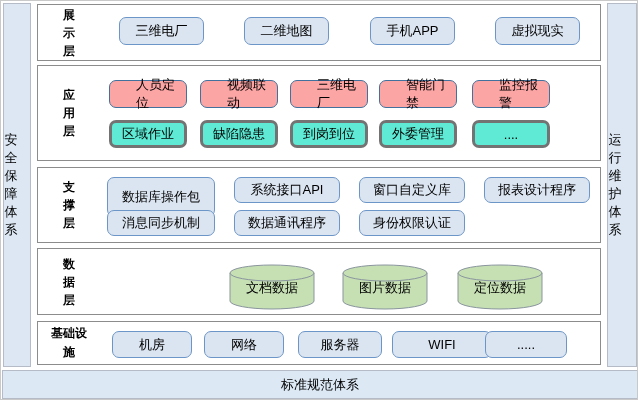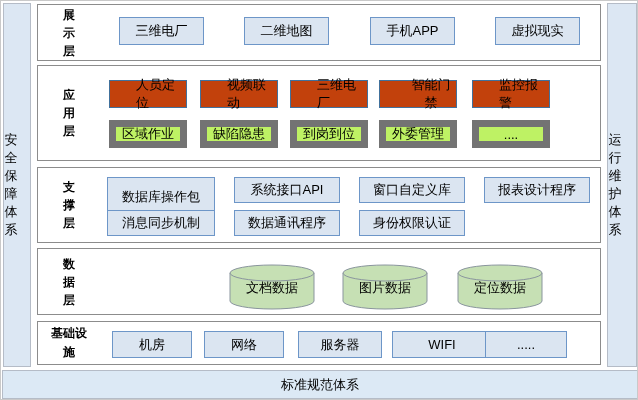--- a/index.html
+++ b/index.html
@@ -14,24 +14,24 @@
   .bottombar{position:absolute;left:1px;top:369px;width:636px;height:29px;background:#dce9f5;
     border:1px solid #b5bcc7;box-sizing:border-box;display:flex;align-items:center;justify-content:center;font-size:13px;}
   .layer{position:absolute;left:36px;width:564px;background:#ffffff;
     border:1px solid #8c8c8c;box-sizing:border-box;}
   .llabel{position:absolute;left:0;top:0;height:100%;width:62px;display:flex;
     align-items:center;justify-content:center;font-weight:bold;font-size:12px;}
   .vt{word-break:break-all;text-align:center;line-height:18px;}
   .w1{width:18px;}
   .w2{width:38px;line-height:19px;}
   .item{position:absolute;box-sizing:border-box;display:flex;align-items:center;
-    justify-content:center;font-size:13px;}
+    justify-content:center;font-size:13px;border-radius:7px;}
   .blue{background:#dbe5f1;border:1px solid #6d96c8;}
-  .yellow{background:#c2410c;border:1px solid #41719c;padding-left:26px;}
-  .green{background:#bef264;border:7px solid #737373;}
+  .yellow{background:#fca5a5;border:1px solid #41719c;padding-left:26px;}
+  .green{background:#5eead4;border:3px solid #737373;}
   .cyl{position:absolute;width:86px;height:46px;}
   .cyl svg{position:absolute;left:0;top:0;}
   .cyl span{position:absolute;left:0;right:0;top:15px;text-align:center;font-size:13px;}
 </style>
 </head>
 <body>
 
 <div class="canvas">
 
   <div class="sidebar sidebar-left">
@@ -56,21 +56,21 @@
     <div class="item blue" style="left:457px;top:12px;width:85px;height:28px;">虚拟现实</div>
   </div>
 
   <div class="layer" style="top:64px;height:96px;">
     <div class="llabel">
       <span class="vt w1">应用层</span>
     </div>
     <div class="item yellow" style="left:71px;top:14px;width:78px;height:28px;">人员定位</div>
     <div class="item yellow" style="left:162px;top:14px;width:78px;height:28px;">视频联动</div>
     <div class="item yellow" style="left:252px;top:14px;width:78px;height:28px;">三维电厂</div>
-    <div class="item yellow" style="left:341px;top:14px;width:78px;height:28px;text-align:center;">智能门禁</div>
+    <div class="item yellow" style="left:341px;top:14px;width:78px;height:28px;">智能门禁</div>
     <div class="item yellow" style="left:434px;top:14px;width:78px;height:28px;">监控报警</div>
     <div class="item green" style="left:71px;top:54px;width:78px;height:28px;">区域作业</div>
     <div class="item green" style="left:162px;top:54px;width:78px;height:28px;">缺陷隐患</div>
     <div class="item green" style="left:252px;top:54px;width:78px;height:28px;">到岗到位</div>
     <div class="item green" style="left:341px;top:54px;width:78px;height:28px;">外委管理</div>
     <div class="item green" style="left:434px;top:54px;width:78px;height:28px;">....</div>
   </div>
 
   <div class="layer" style="top:166px;height:76px;">
     <div class="llabel">

